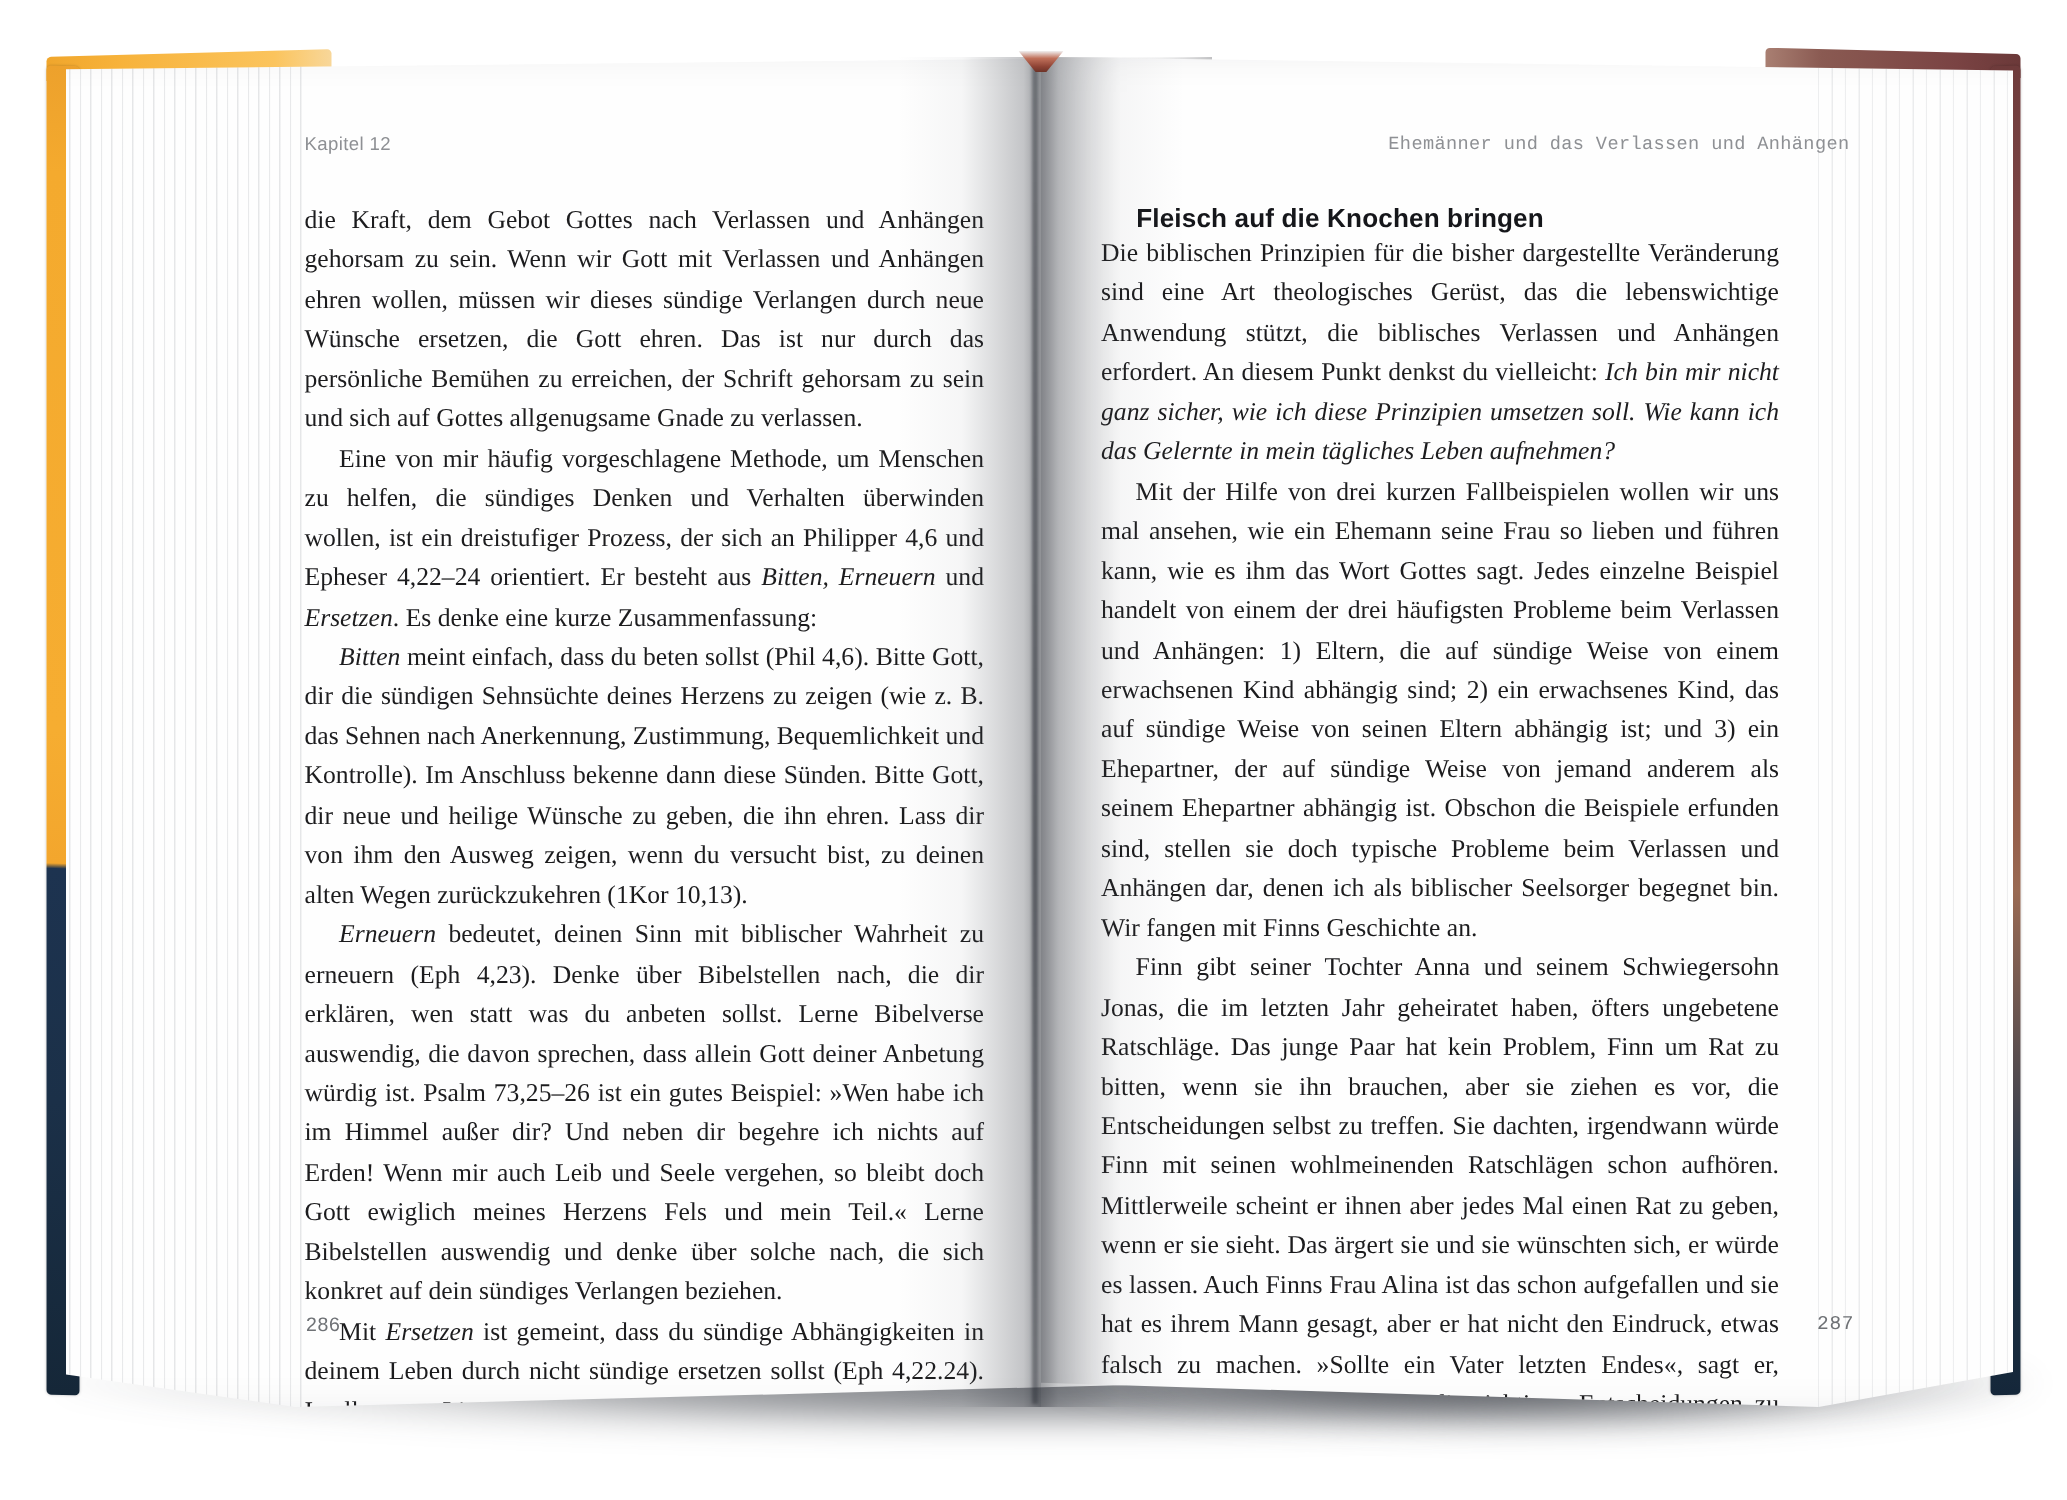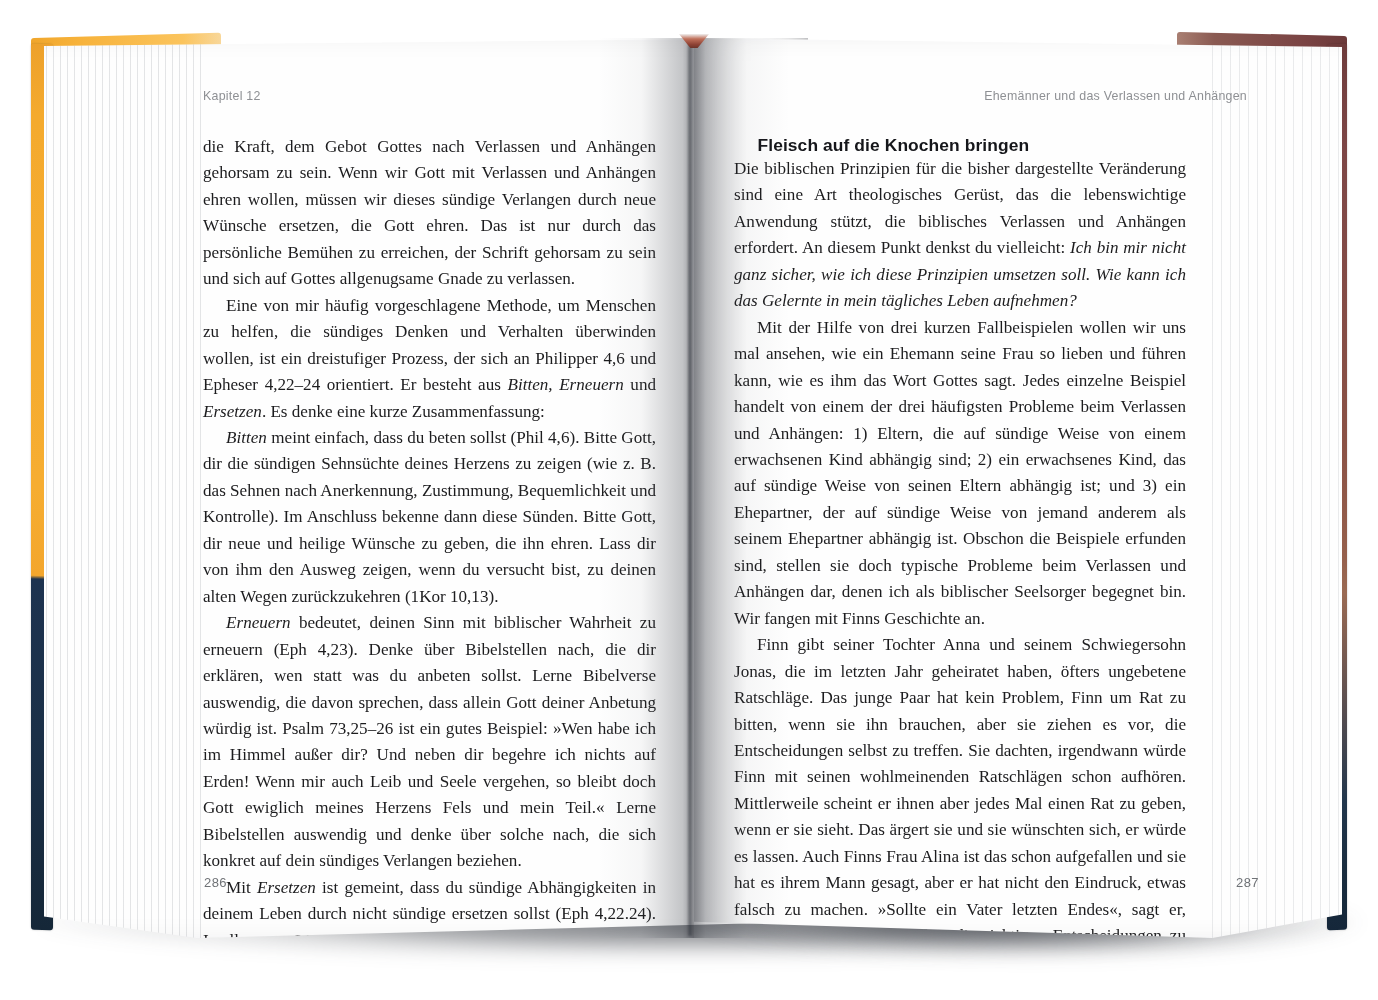--- a/index.html
+++ b/index.html
@@ -110,29 +110,29 @@
   
   .content{position:absolute;top:0;left:0;right:0;bottom:0;}
 
   .running-head{
     position:absolute;top:51px;
     font-family:"Liberation Sans", sans-serif;
     font-size:12.4px;letter-spacing:.25px;color:#8e9094;
     white-space:nowrap;
   }
   .page-left .running-head{left:159px;}
-  .page-right .running-head{right:95px;text-align:center;}
+  .page-right .running-head{right:109px;text-align:center;font-family:Liberation Mono, monospace;}
 
   .folio{
     position:absolute;bottom:48px;
     font-family:"Liberation Sans", sans-serif;
     font-size:13px;color:#6f7276;letter-spacing:.4px;text-align:right;
   }
   .page-left .folio{left:160px;}
-  .page-right .folio{right:83px;}
+  .page-right .folio{right:106px;font-family:Liberation Mono, monospace;}
 
   .col{
     position:absolute;
     font-size:17.1px;
     line-height:26.45px;
     color:#1c1c1e;
     text-align:justify;
     text-justify:inter-word;
     hyphens:none;
   }

